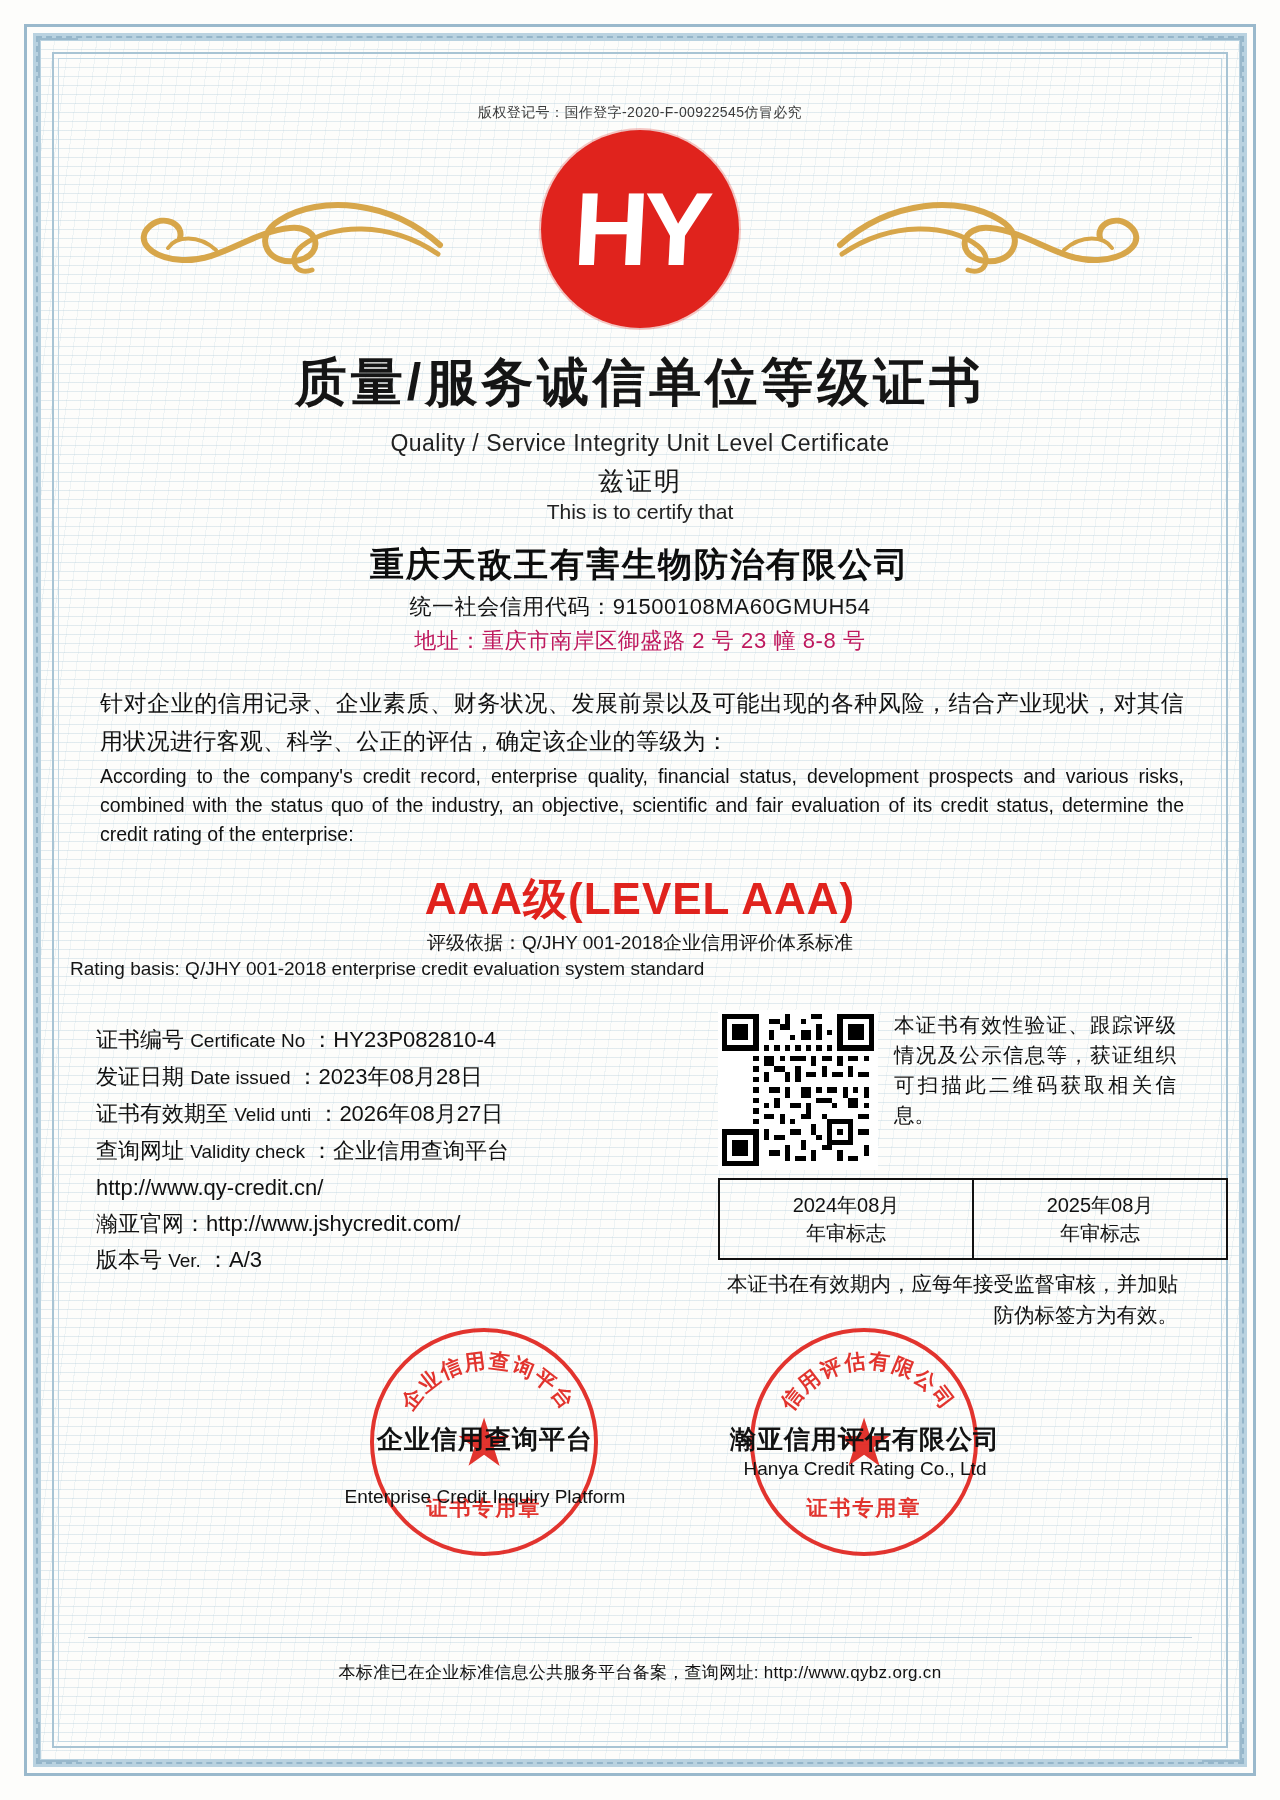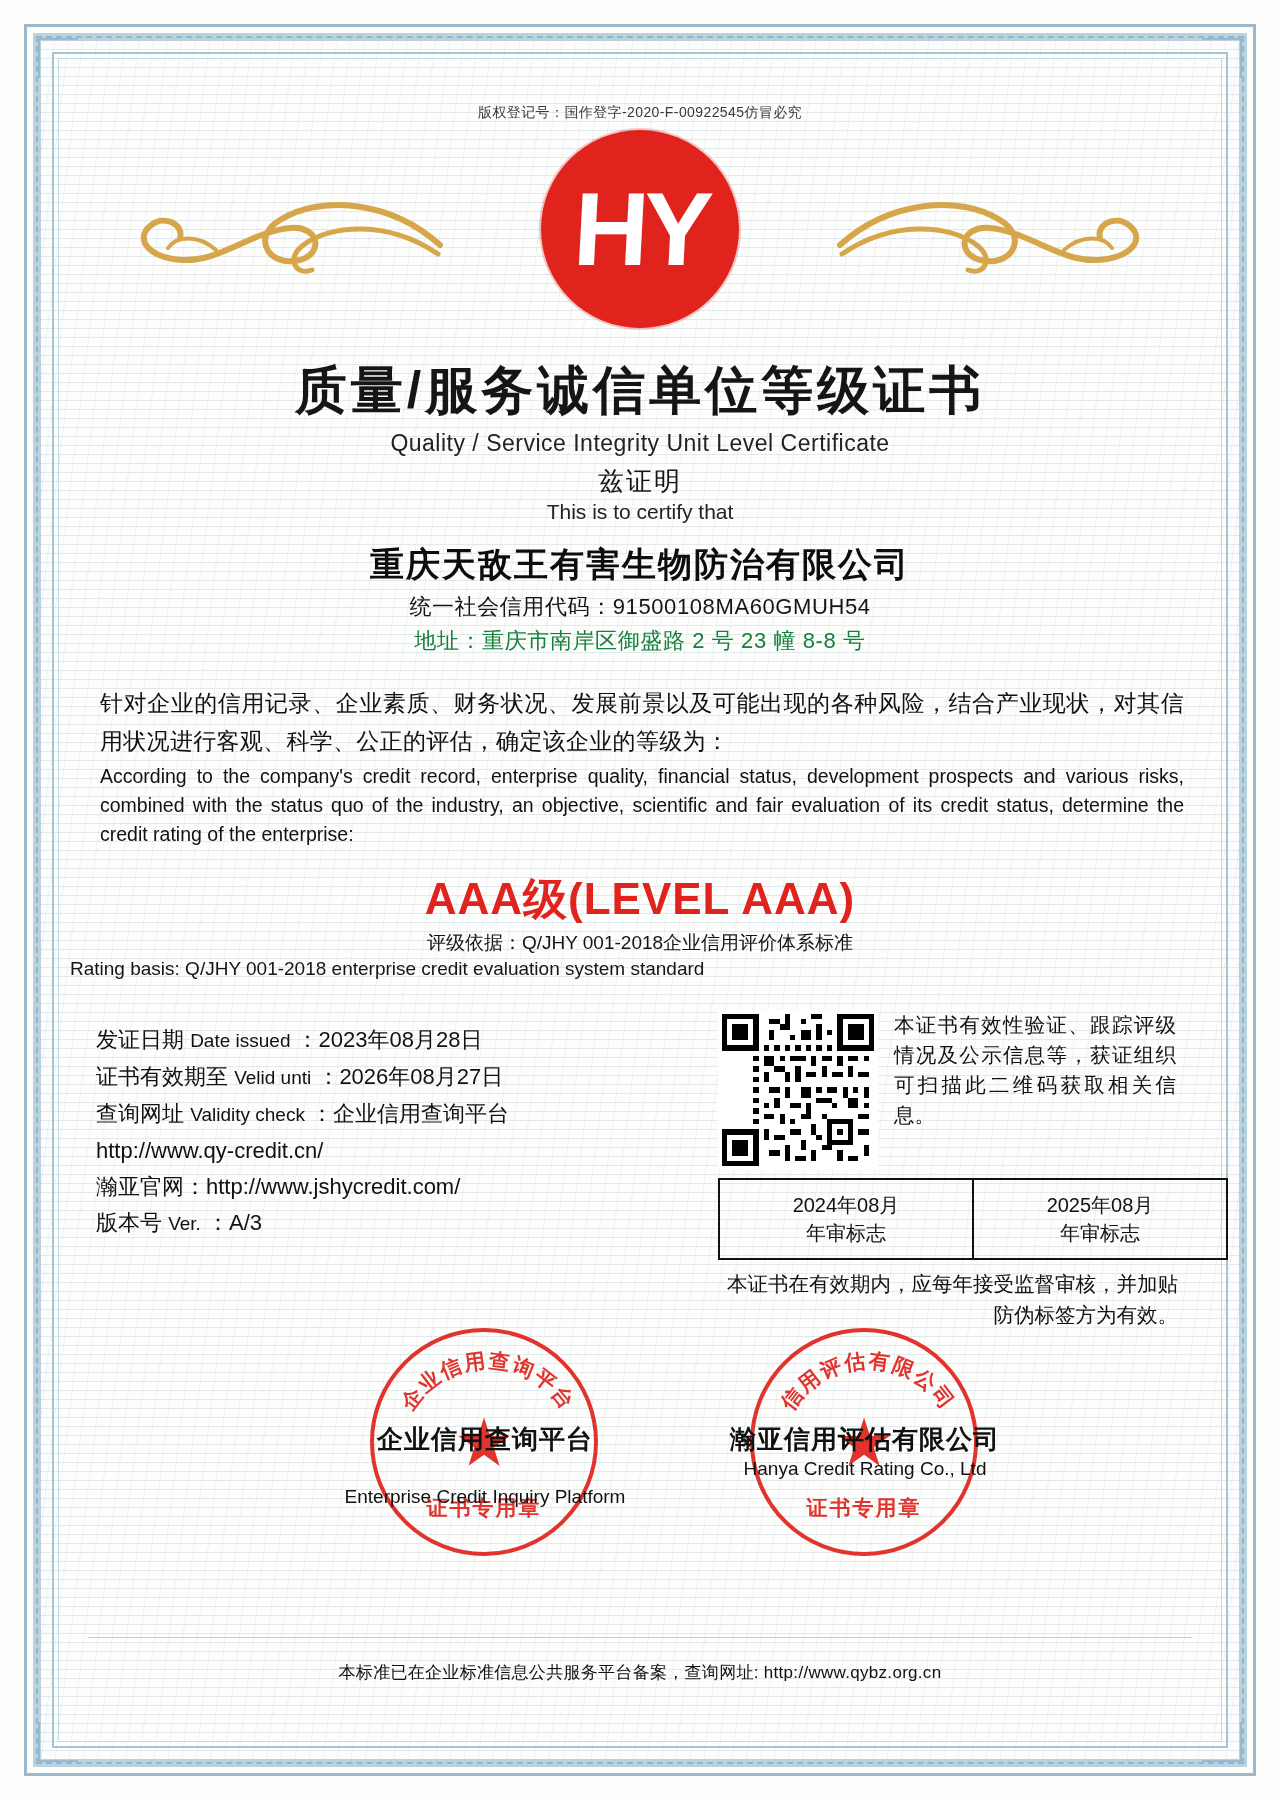--- a/index.html
+++ b/index.html
@@ -153,21 +153,20 @@
   
   .title-cn {
     position: absolute;
     top: 278px;
     left: 0; right: 0;
     text-align: center;
     font-size: 52px;
     font-weight: bold;
     color: #151515;
     letter-spacing: 4px;
-    margin-top: 8px;
   }
   .title-en {
     position: absolute;
     top: 348px;
     left: 0; right: 0;
     text-align: center;
     font-size: 23px;
     color: #222;
     letter-spacing: 0.5px;
     margin-top: 12px;
@@ -209,21 +208,21 @@
     font-size: 22px;
     color: #151515;
     letter-spacing: 0.6px;
   }
   .company-addr {
     position: absolute;
     top: 556px;
     left: 0; right: 0;
     text-align: center;
     font-size: 22px;
-    color: #15803d;
+    color: #be185d;
     letter-spacing: 0.6px;
   }
 
   
   .para-cn {
     position: absolute;
     top: 614px;
     left: 30px;
     right: 26px;
     font-size: 23px;
@@ -478,20 +477,25 @@
     <div class="company-addr">地址：重庆市南岸区御盛路 2 号 23 幢 8-8 号</div>
 
     <div class="para-cn">针对企业的信用记录、企业素质、财务状况、发展前景以及可能出现的各种风险，结合产业现状，对其信用状况进行客观、科学、公正的评估，确定该企业的等级为：</div>
     <div class="para-en">According to the company's credit record, enterprise quality, financial status, development prospects and various risks, combined with the status quo of the industry, an objective, scientific and fair evaluation of its credit status, determine the credit rating of the enterprise:</div>
 
     <div class="level">AAA级(LEVEL AAA)</div>
     <div class="basis-cn">评级依据：Q/JHY 001-2018企业信用评价体系标准</div>
     <div class="basis-en">Rating basis: Q/JHY 001-2018 enterprise credit evaluation system standard</div>
 
     <div class="details">
+      <div class="row">
+        <span class="lbl-cn">证书编号</span>
+        <span class="lbl-en">Certificate No</span>
+        <span>：HY23P082810-4</span>
+      </div>
       <div class="row">
         <span class="lbl-cn">发证日期</span>
         <span class="lbl-en">Date issued</span>
         <span>：2023年08月28日</span>
       </div>
       <div class="row">
         <span class="lbl-cn">证书有效期至</span>
         <span class="lbl-en">Velid unti</span>
         <span>：2026年08月27日</span>
       </div>

